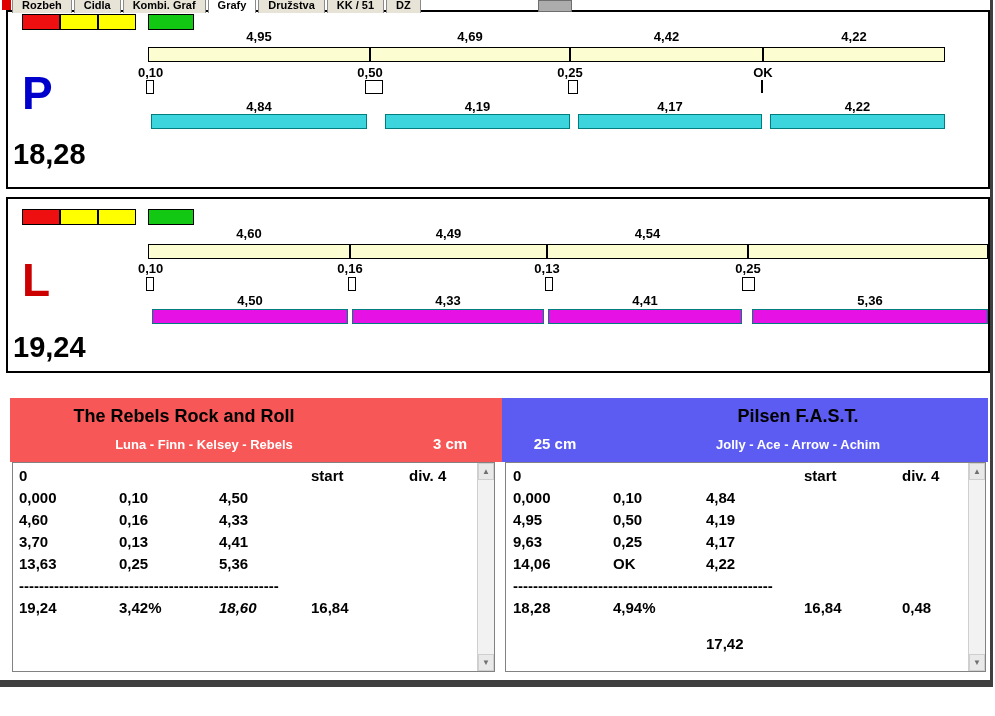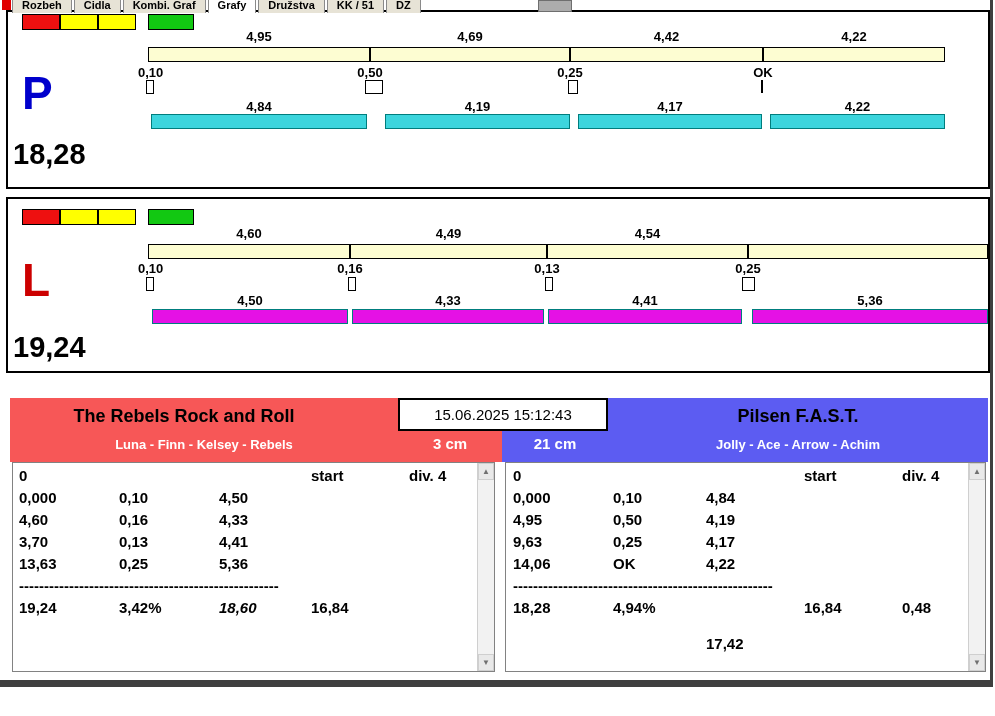--- a/index.html
+++ b/index.html
@@ -158,23 +158,22 @@
   <div id="bottom">
     <div id="team-red" class="team-block" style="background: rgb(247, 87, 87);"></div>
     <div id="team-blue" class="team-block" style="background: rgb(92, 92, 242);"></div>
 
     <div class="team-name" id="name-left">The Rebels Rock and Roll</div>
     <div class="team-members" id="members-left">Luna - Finn - Kelsey - Rebels</div>
     <div class="cat" id="cat-left">3 cm</div>
 
     <div class="team-name" id="name-right">Pilsen F.A.S.T.</div>
     <div class="team-members" id="members-right">Jolly - Ace - Arrow - Achim</div>
-    <div class="cat" id="cat-right">21 cm</div>
-
-    <div id="timestamp">15.06.2025 15:12:43</div>
+    <div class="cat" id="cat-right">25 cm</div>
+
 
     <div class="results" id="results-left">
       <div class="rows" id="rows-left">
           <div class="res-row">
             <span class="res-cell" style="left: 6px;">0</span>
             <span class="res-cell" style="left: 298px;">start</span>
             <span class="res-cell" style="left: 396px;">div. 4</span>
           </div>
           <div class="res-row">
             <span class="res-cell" style="left: 6px;">0,000</span>

